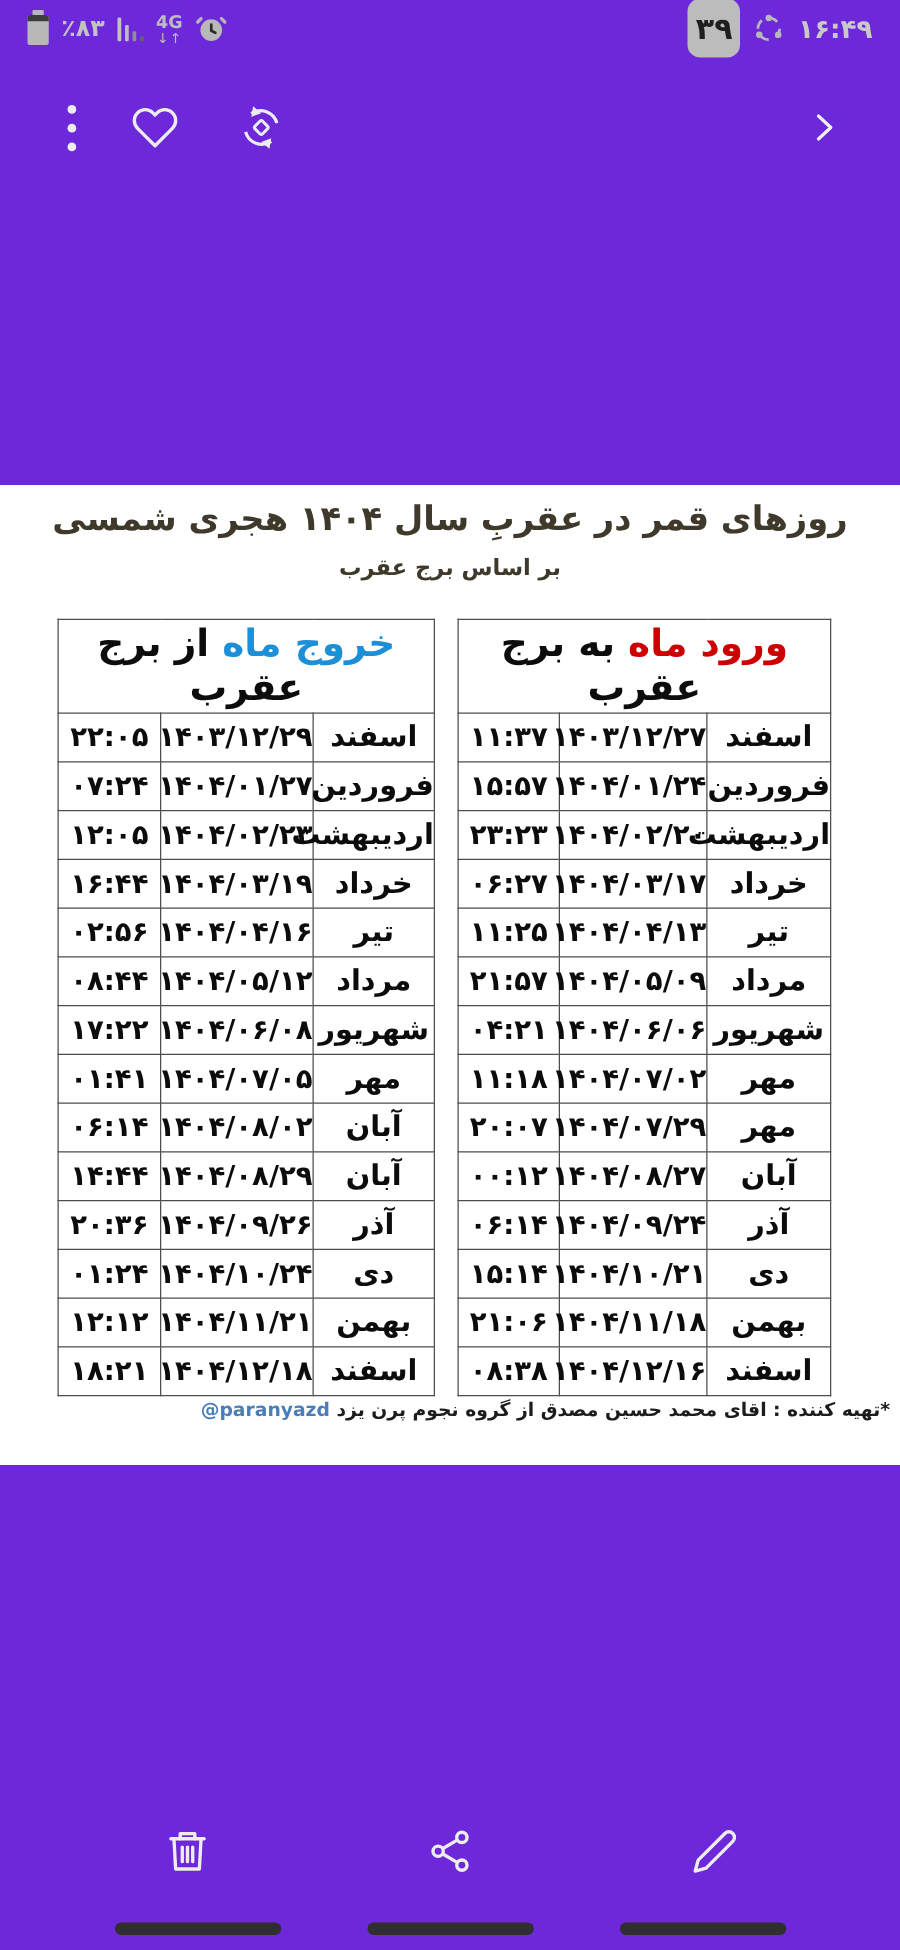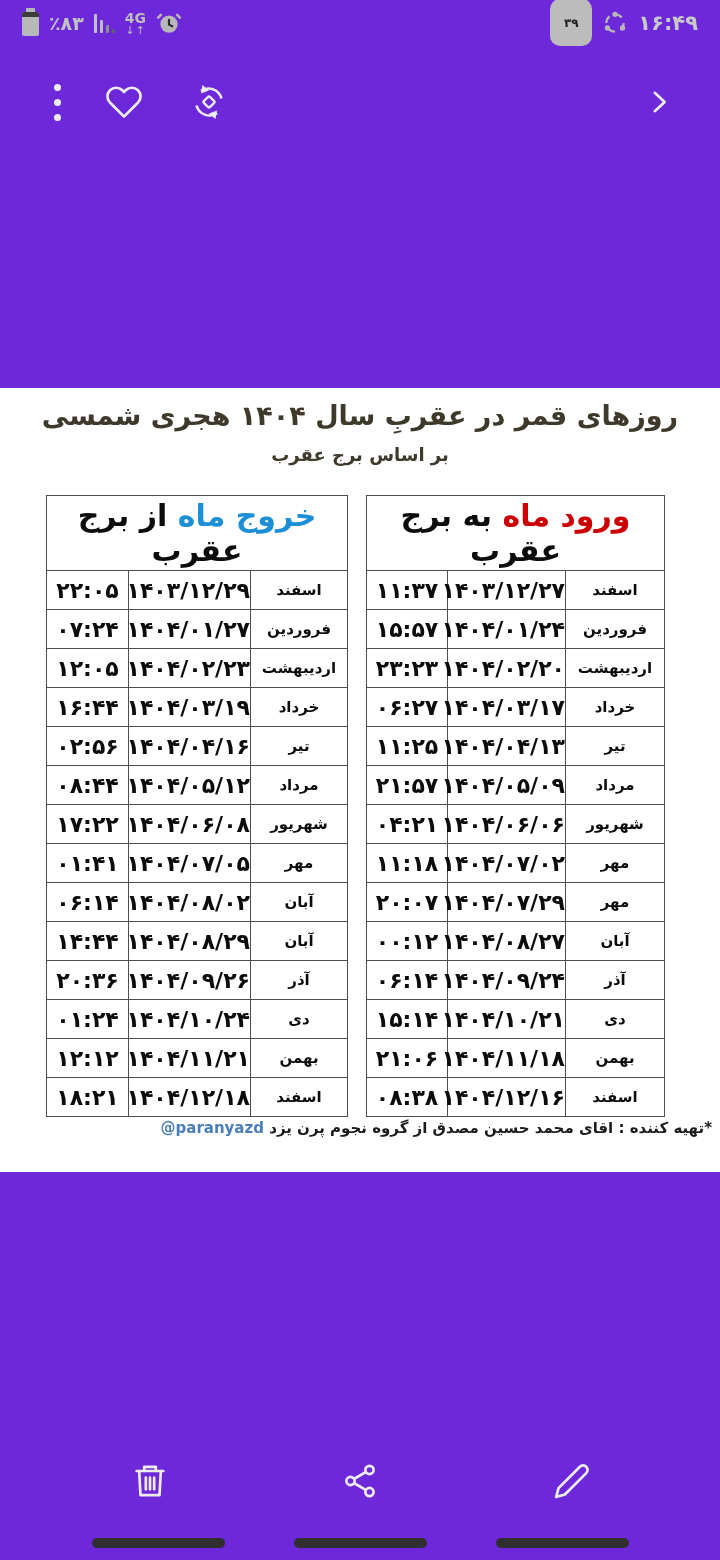--- a/index.html
+++ b/index.html
@@ -20,41 +20,41 @@
   .signal i{display:block;width:3px;border-radius:1px;}
   .s1{height:19px;background:#c3c3c3;}
   .s2{height:13px;background:#bdbdbd;}
   .s3{height:8px;background:#8f8f8f;}
   .s4{height:4px;background:#636363;}
   .netg{display:flex;flex-direction:column;align-items:flex-end;line-height:1;margin-top:1px;}
   .netg .g{font-size:14px;font-weight:bold;color:#bdbdbd;}
   .netg .arr{font-size:11px;color:#bdbdbd;letter-spacing:1px;}
   .badge{min-width:42px;height:47px;background:#bcbcbc;border-radius:10px;
     display:flex;align-items:center;justify-content:center;
-    color:#1e1e1e;font-weight:bold;font-size:12px;}
+    color:#1e1e1e;font-weight:bold;font-size:24px;}
   .sb-time{font-size:21px;font-weight:bold;color:#c9c9c9;}
 
   
   .top-toolbar{position:absolute;top:70px;left:0;width:720px;height:70px;}
   .tt-icon{position:absolute;top:0;display:flex;align-items:center;justify-content:center;width:60px;height:64px;}
   .dots{display:flex;flex-direction:column;gap:8px;}
   .dots i{width:7px;height:7px;border-radius:50%;background:#ececec;display:block;}
 
   
   .doc{position:absolute;top:388px;left:0;width:720px;height:784px;background:#ffffff;direction:rtl;}
   .doc-title{position:absolute;top:12px;left:0;width:720px;text-align:center;
     font-size:27px;font-weight:bold;color:#3e392a;}
   .doc-subtitle{position:absolute;top:56px;left:0;width:720px;text-align:center;
     font-size:18px;font-weight:bold;color:#3e392a;}
 
   table.moon{position:absolute;top:107px;border-collapse:collapse;table-layout:fixed;direction:rtl;}
   table.moon td,table.moon th{border:1px solid #4d4d4d;padding:0;text-align:center;vertical-align:middle;color:#0c0c0c;}
   table.moon th{height:74px;font-size:30px;font-weight:bold;background:#fff;}
   table.moon td{height:38px;font-weight:bold;}
-  td.c-month{font-size:15px;}
+  td.c-month{font-size:23px;}
   td.c-date{font-size:22px;}
   td.c-time{font-size:22px;}
   .tbl-entry{right:56px;width:298px;}
   .tbl-exit{right:373px;width:301px;}   
   .tbl-entry{left:366px;right:auto;}
   .tbl-exit{left:46px;right:auto;}
 
   .credit{position:absolute;top:731px;right:8px;left:8px;text-align:right;direction:rtl;
     font-size:15px;font-weight:bold;color:#1c1c1c;}
   .credit .handle{color:#4a7ebb;font-weight:bold;direction:ltr;unicode-bidi:embed;}

